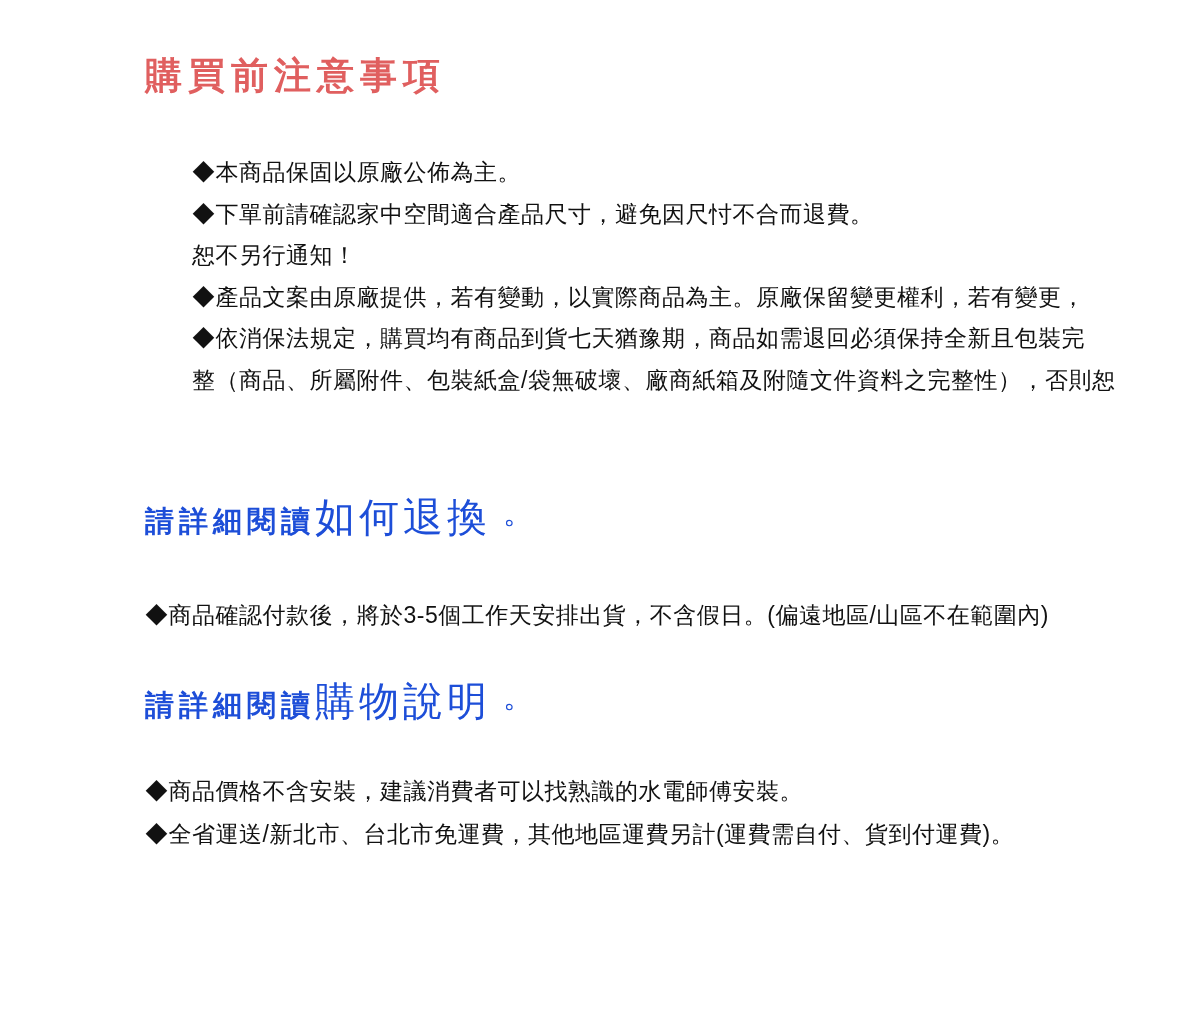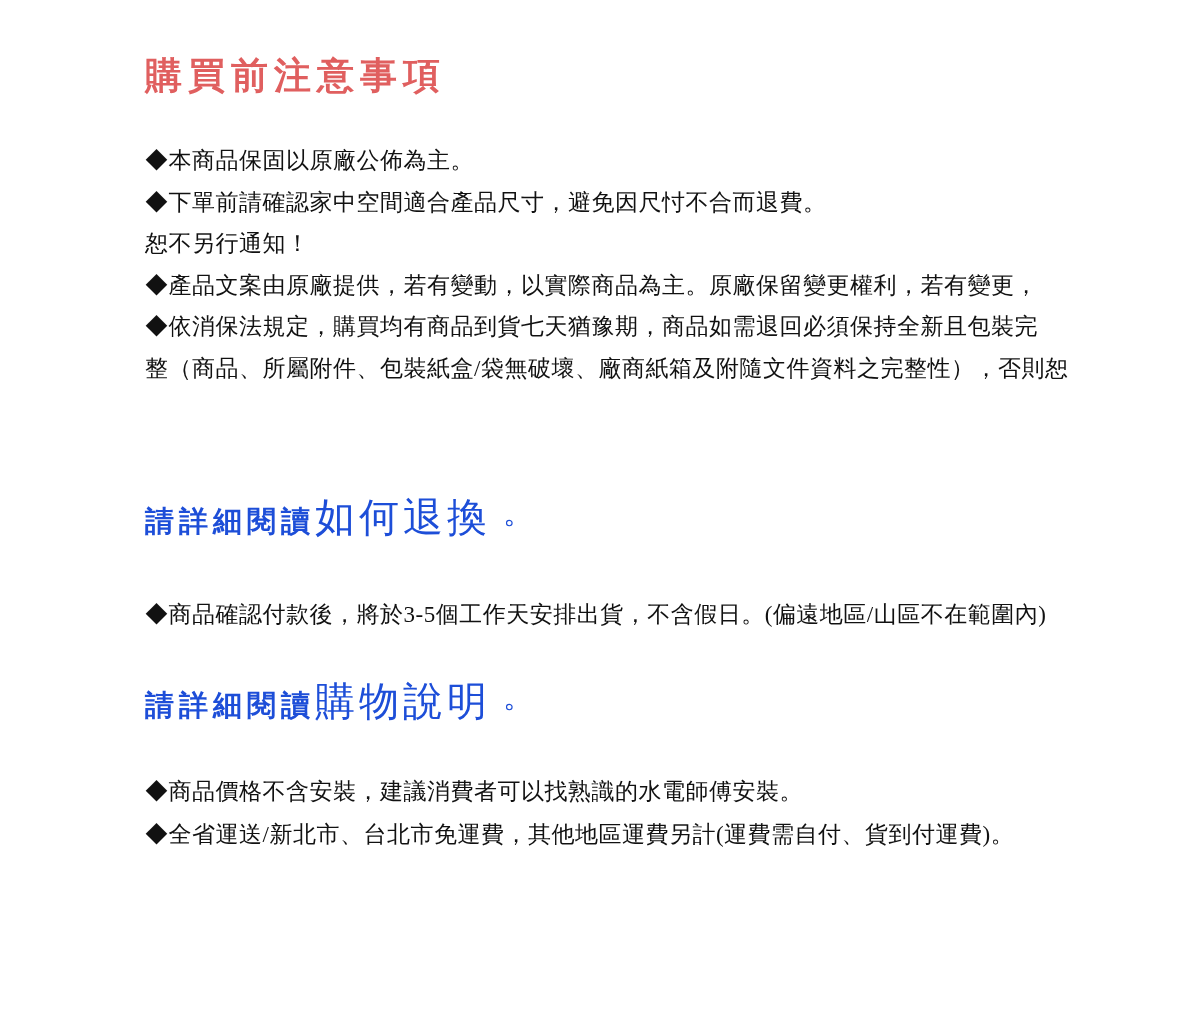--- a/index.html
+++ b/index.html
@@ -6,21 +6,21 @@
     margin: 0;
     padding: 0;
     background: #ffffff;
   }
   .page {
     position: relative;
     width: 1194px;
     height: 1036px;
     background: #ffffff;
     overflow: hidden;
-    font-family: Liberation Serif, serif;
+    font-family: Liberation Sans, sans-serif;
     color: #111111;
   }
   .abs { position: absolute; left: 145px; }
 
   .title {
     top: 51px;
     margin: 0;
     font-size: 37px;
     font-weight: 700;
     letter-spacing: 6px;
@@ -32,21 +32,21 @@
     font-size: 23px;
     color: #111111;
     white-space: nowrap;
   }
   .textblock .line {
     line-height: 41.5px;
     letter-spacing: 0.5px;
     white-space: nowrap;
   }
 
-  .block-notice    { top: 140px; }
+  .block-notice    { top: 152px; margin-left: 47px; }
   .block-shipping  { top: 600px; }
   .block-shipping .line { line-height: 30px; }
   .block-install   { top: 770px; }
   .block-install .line { line-height: 43px; }
   .block-disclaimer{ top: 893px; }
   .block-disclaimer .line { line-height: 43.5px; }
 
   .subheading {
     line-height: 50px;
     color: #1d4ed8;

